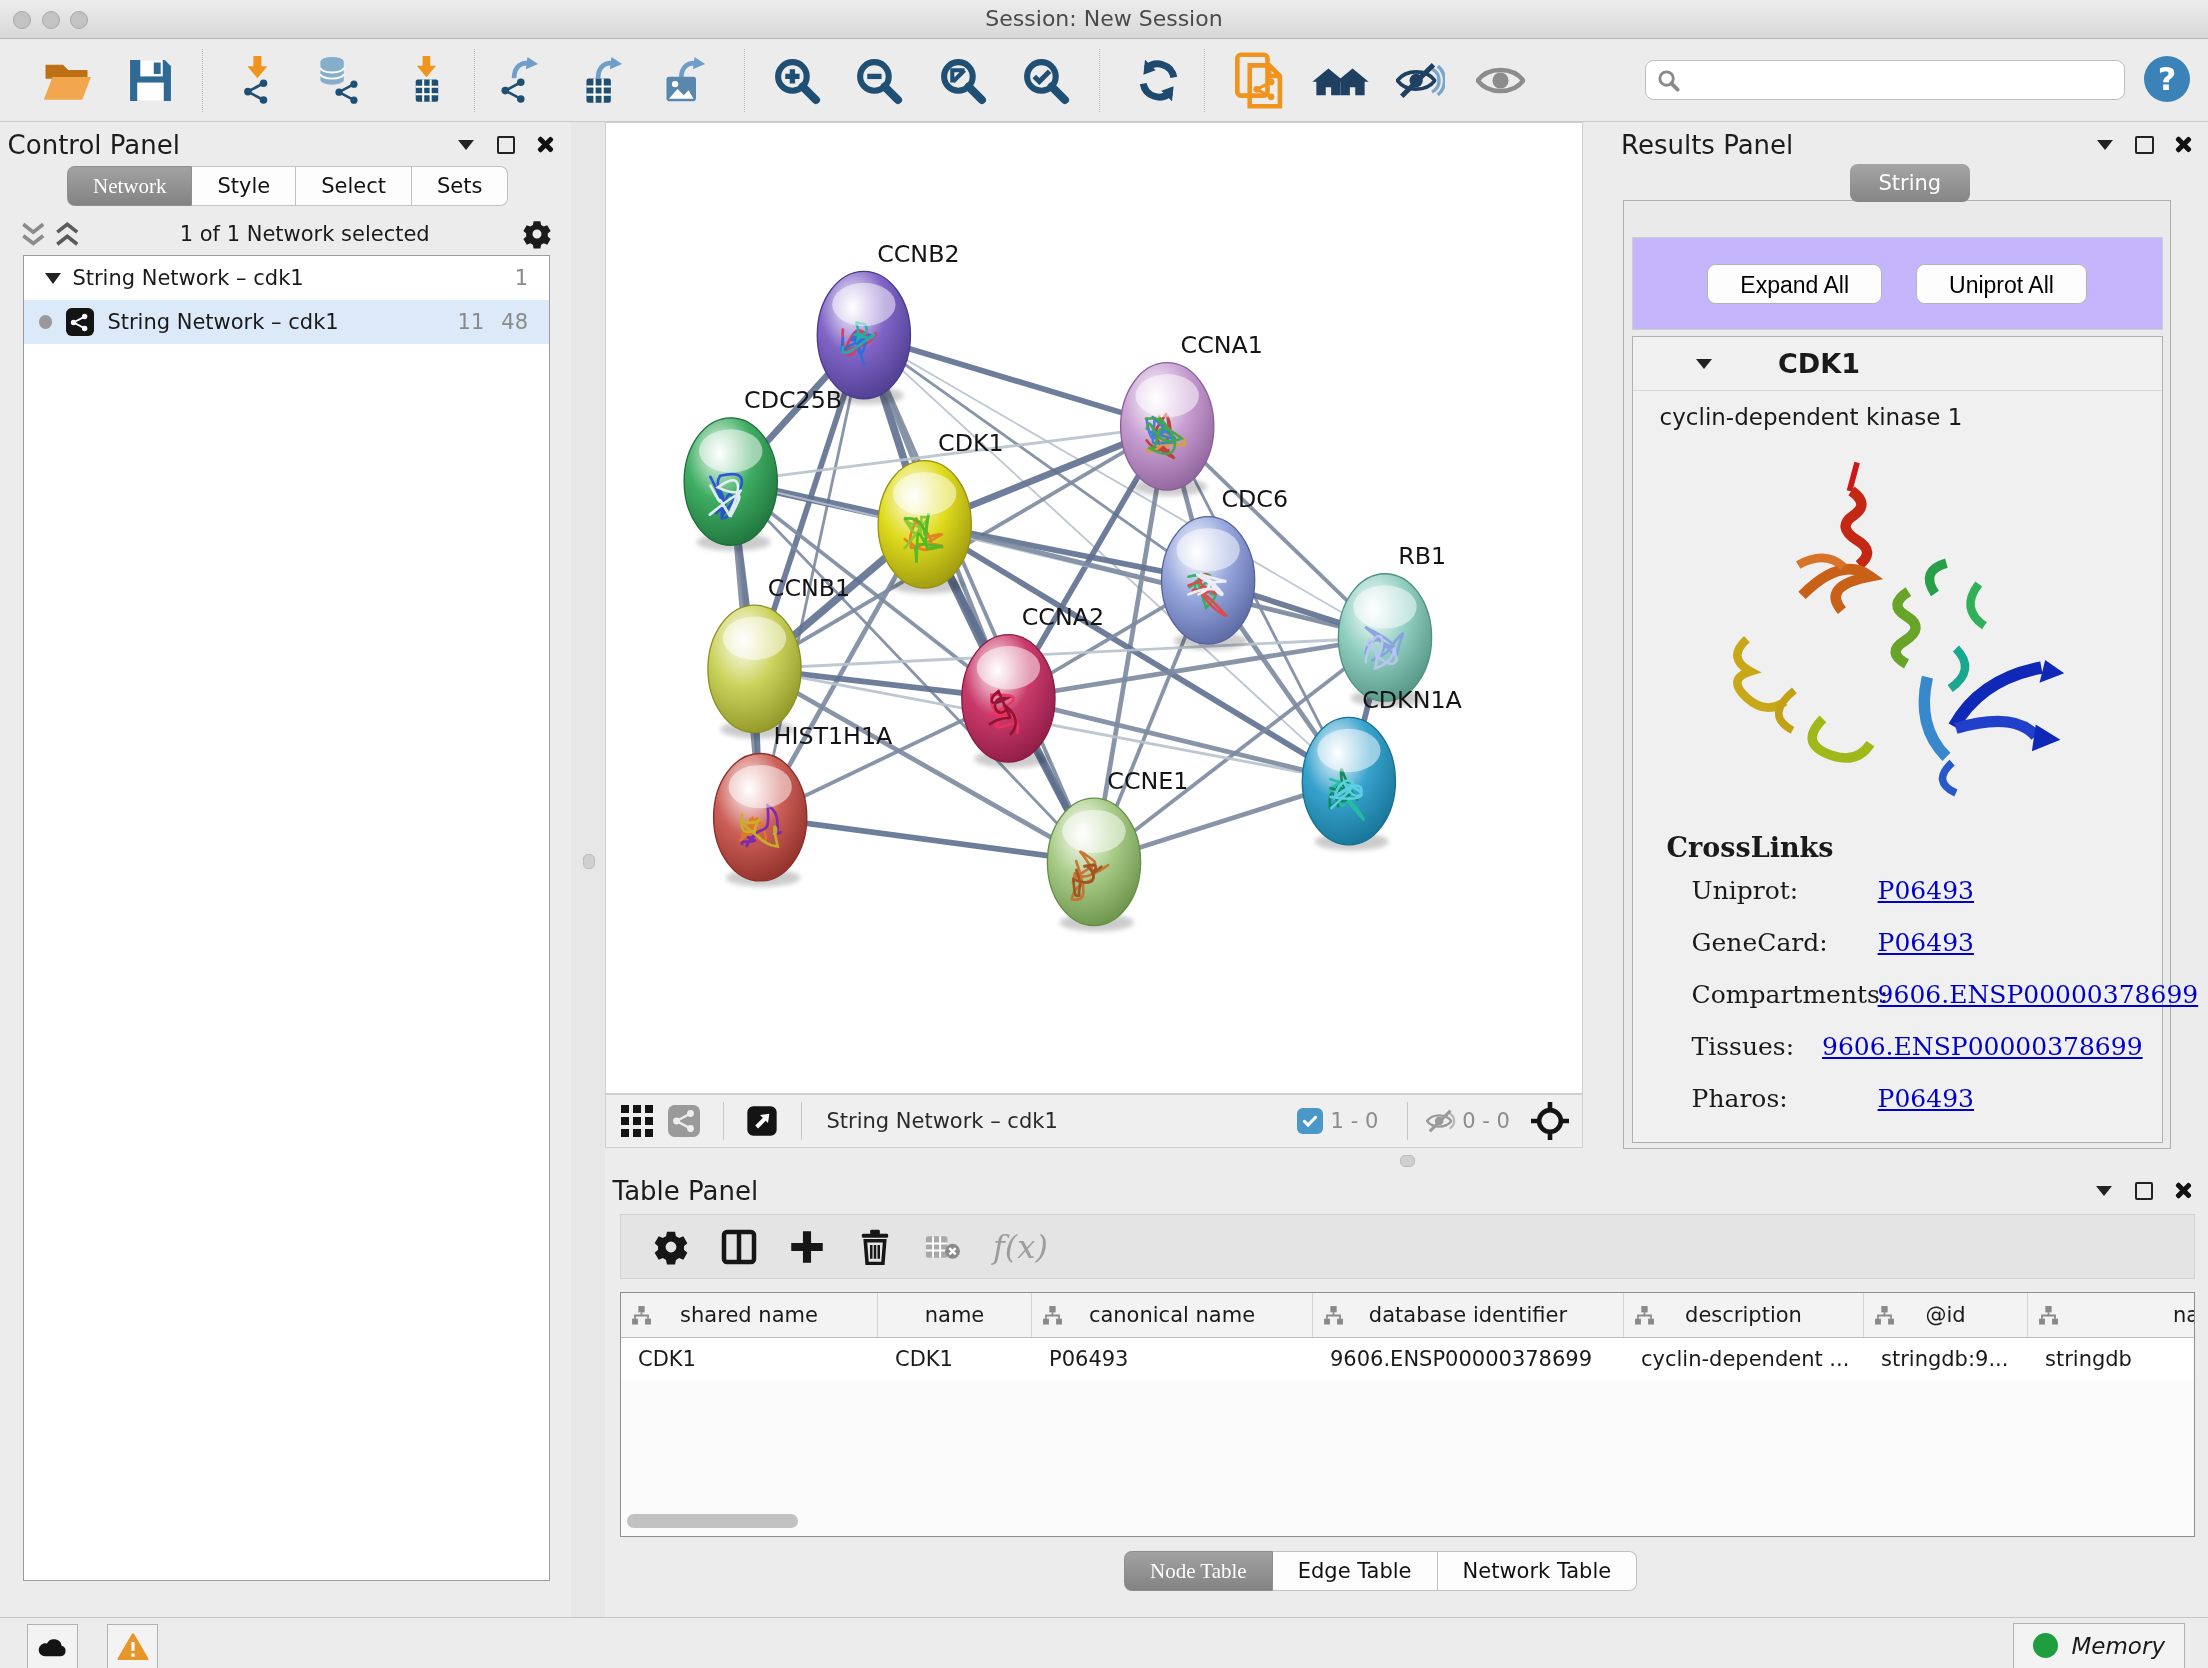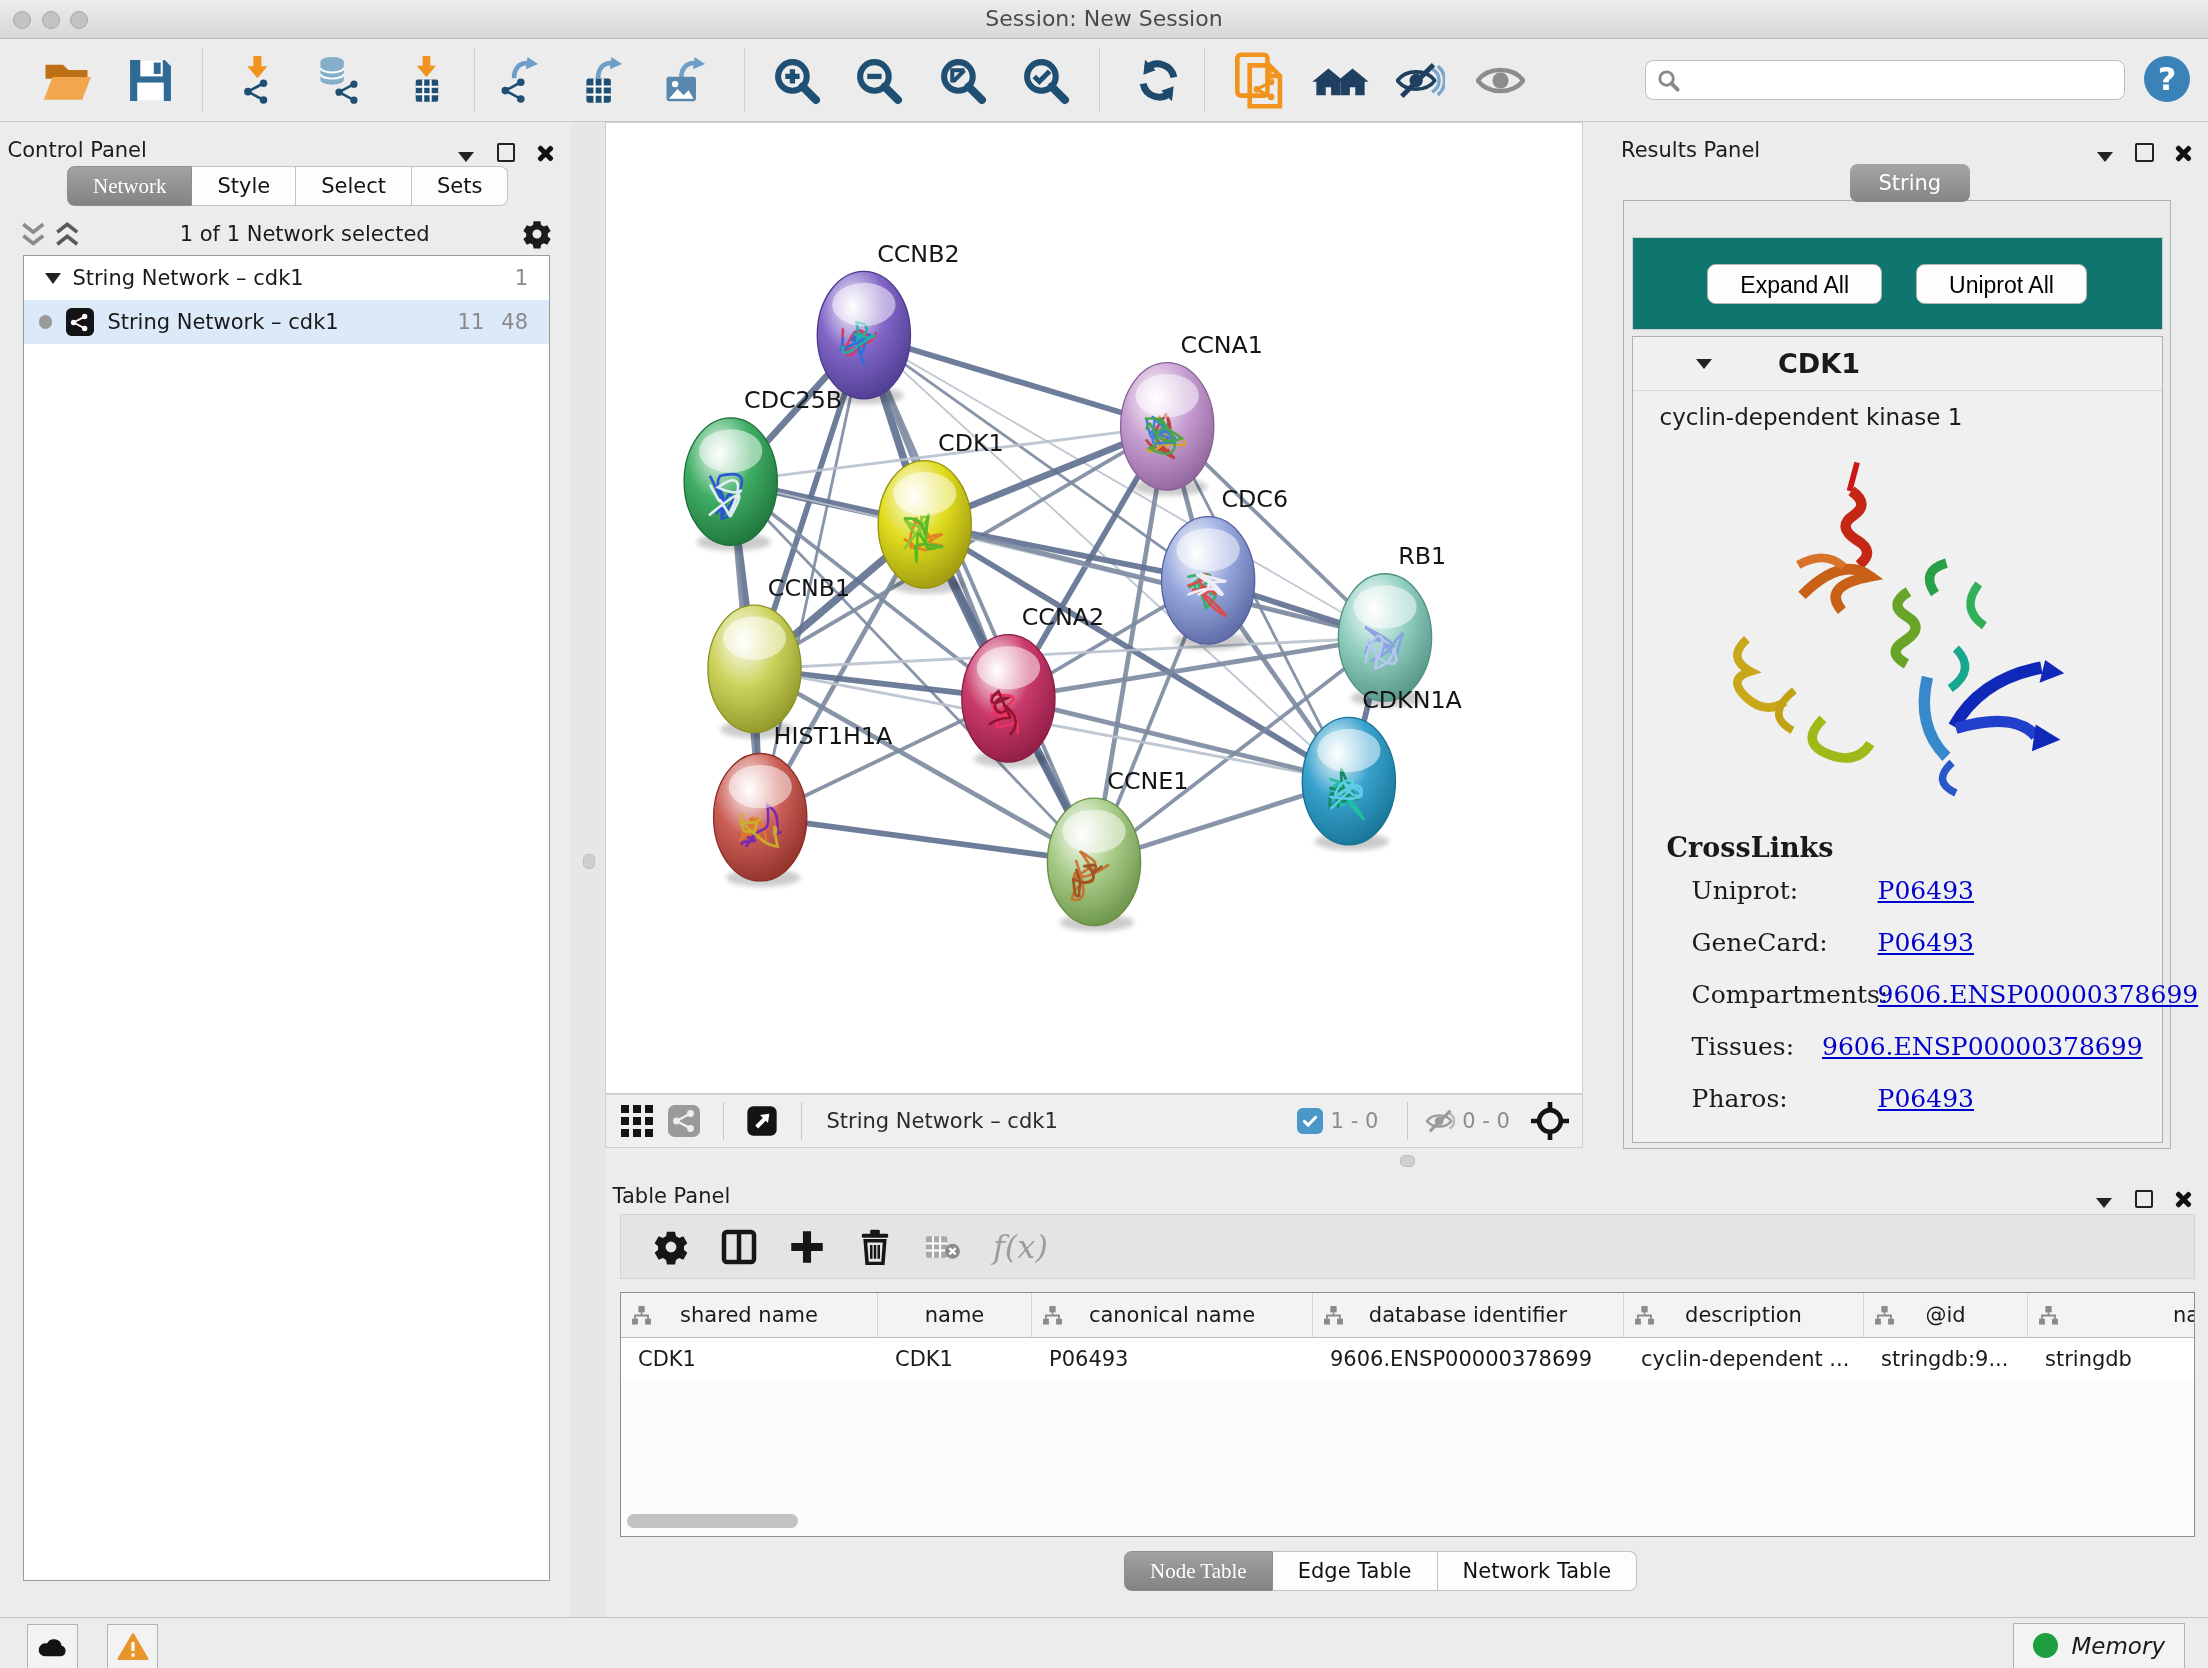--- a/index.html
+++ b/index.html
@@ -11,21 +11,21 @@
   #wintitle{width:100%;text-align:center;line-height:38px;font-size:22px;color:#4a4a4a;}
   
   #topbar{left:0;top:39px;width:2208px;height:82px;background:#ececec;border-bottom:1px solid #c9c9c9;}
   .tbico{position:absolute;top:17px;width:49px;height:49px;}
   .tbsep{position:absolute;top:9.5px;width:0;height:63px;border-left:1.9px dotted #b9b9b9;}
   #searchwrap{position:absolute;left:1645px;top:21px;width:480px;height:40px;background:#fff;border:1px solid #bdbdbd;border-radius:8.6px;display:flex;align-items:center;padding-left:11.4px;box-sizing:border-box;}
   #searchwrap svg{width:23px;height:23px;color:#8a8a8a;flex:0 0 auto;}
   #searchinput{border:none;outline:none;flex:1;font-size:21px;background:transparent;margin-left:7.6px;font-family:inherit;}
   #helpbtn{position:absolute;left:2144px;top:17px;width:46px;height:46px;border-radius:50%;background:#3b82b8;color:#fff;font-size:32px;font-weight:bold;text-align:center;line-height:46px;}
   
-  .phead{display:flex;align-items:flex-end;font-size:21px;color:#1c1c1c;}
+  .phead{display:flex;align-items:center;font-size:26px;color:#1c1c1c;}
   .phead .sp{flex:1;}
   .wc-tri{width:0;height:0;border-left:8.6px solid transparent;border-right:8.6px solid transparent;border-top:10.5px solid #222;margin:0 11.4px;}
   .wc-box{width:14.3px;height:14.3px;border:2.9px solid #222;border-radius:1.9px;margin:0 11.4px;}
   .wc-x{position:relative;width:17px;height:17px;margin:0 9.5px;}
   .wc-x:before,.wc-x:after{content:"";position:absolute;left:6.7px;top:-1px;width:4.8px;height:19px;background:#111;border-radius:1.9px;}
   .wc-x:before{transform:rotate(45deg);} .wc-x:after{transform:rotate(-45deg);}
   
   .tabrow{display:flex;}
   .tabbtn{height:38px;line-height:38px;text-align:center;background:#fdfdfd;border:1px solid #c2c2c2;border-left:none;font-size:21px;padding:0 25px;color:#111;}
   .tabbtn:first-child{border-left:1px solid #c2c2c2;border-radius:7.6px 0 0 7.6px;font-family:Liberation Serif, serif;}
@@ -58,21 +58,21 @@
   #netname{font-size:21px;color:#2a2a2a;margin-left:9.5px;flex:1;}
   .cbox{width:26px;height:26px;border-radius:5.7px;background:#4a98c8;display:inline-flex;align-items:center;justify-content:center;margin-right:7.6px;}
   .cbox svg{width:18px;height:18px;}
   .cnttxt{font-size:21px;color:#8c8c8c;margin-right:13.3px;}
   #hsplit{left:605px;top:1148px;width:1604px;height:24px;background:#ececec;}
   
   #resultspanel{left:1583px;top:122px;width:626px;height:1026px;background:#ececec;}
   #rp-head{left:38px;top:5.7px;width:580px;height:34px;}
   #rp-tab{position:absolute;left:267px;top:42px;height:38px;line-height:38px;padding:0 28.5px;background:linear-gradient(#a5a5a5,#858585);color:#fff;font-size:21px;border-radius:7.6px;z-index:2;}
   #rp-outer{left:40px;top:78px;width:546px;height:947px;background:#eaeaea;border:1px solid #b0b0b0;}
-  #rp-btnbox{left:7.6px;top:36px;width:529px;height:91px;background:#0f766e;border:1px solid #cdcdcd;display:flex;align-items:center;justify-content:center;gap:34px;}
+  #rp-btnbox{left:7.6px;top:36px;width:529px;height:91px;background:#c4b5fd;border:1px solid #cdcdcd;display:flex;align-items:center;justify-content:center;gap:34px;}
   .rbtn{height:40px;line-height:40px;padding:0 32px;background:#fdfdfd;border:1px solid #b4b4b4;border-radius:8.6px;font-size:23px;}
   #rp-section{left:7.6px;top:135px;width:529px;height:805px;background:#f0f0f0;border:1px solid #b0b0b0;}
   #rp-sechead{display:flex;align-items:center;height:53px;border-bottom:1px solid #d8d8d8;}
   #rp-sechead .wc-tri{margin-left:63px;}
   #gene{font-size:27px;font-weight:bold;margin-left:55px;}
   #genedesc{font-size:23px;margin:13.3px 0 0 27px;}
   #proteinimg{left:74px;top:114px;width:380px;height:361px;}
   #xlinks{left:34px;top:495px;width:476px;font-family:"DejaVu Serif","Liberation Serif",serif;}
   #xlinks h3{font-size:27px;margin:0 0 13.3px 0;}
   .xrow{display:flex;font-size:25px;margin-bottom:23px;}

